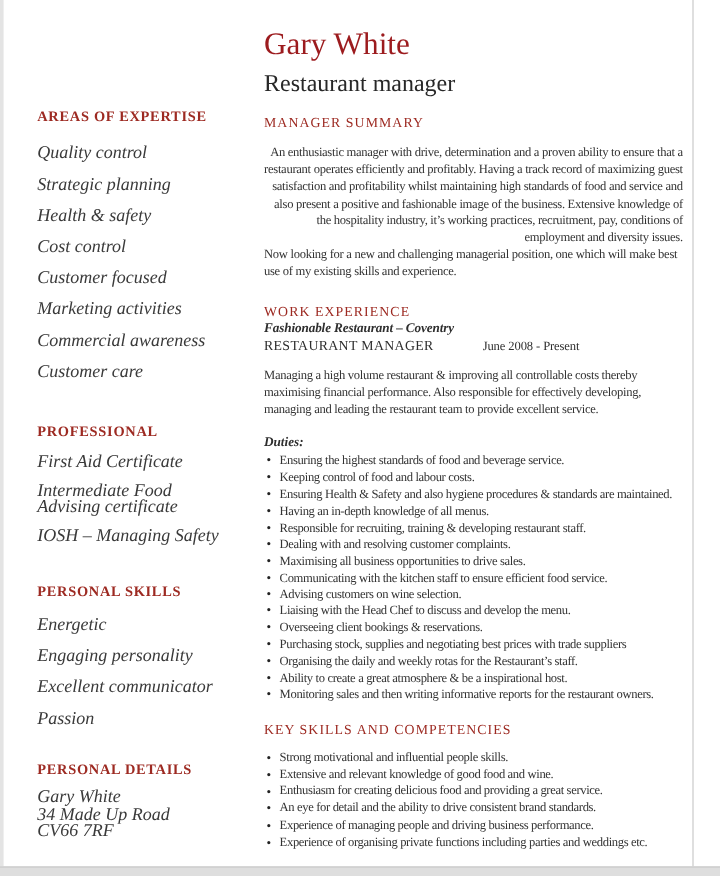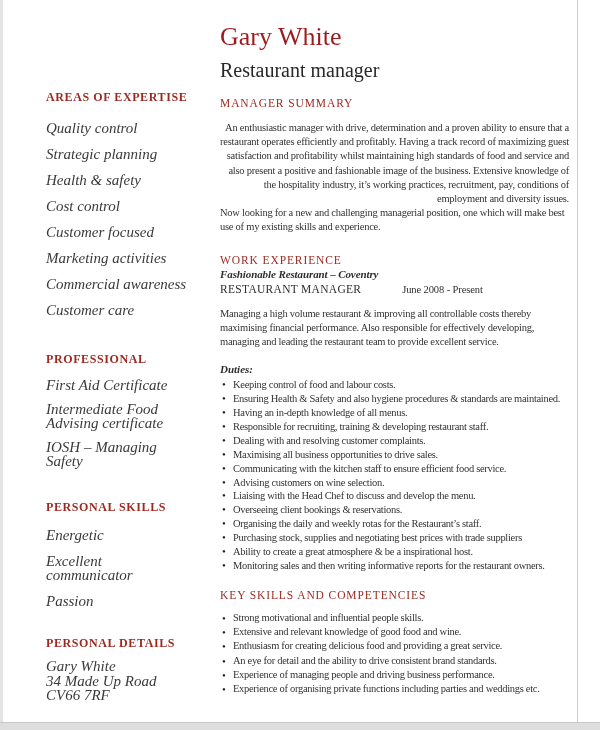--- a/index.html
+++ b/index.html
@@ -14,21 +14,21 @@
   .page{
     position:absolute;left:0;top:0;width:578px;height:722px;background:#fff;
     border-left:3px solid #e4e4e4;border-right:1px solid #cbcbcb;
     display:flex;flex-direction:row;
   }
   .bottom-edge{
     position:absolute;left:0;top:722px;width:600px;height:8px;
     background:var(--edge);border-top:1px solid #c8c8c8;
   }
   
-  .sidebar{width:217px;padding:90px 28px 0 43px;flex:none;}
+  .sidebar{width:217px;padding:90px 28px 0 28px;flex:none;}
   .side-sec h3{
     color:var(--accent);font-size:12px;font-weight:bold;letter-spacing:0.6px;
     line-height:14px;white-space:nowrap;
   }
   .side-sec ul{list-style:none;}
   .side-sec li{
     font-style:italic;font-size:15px;color:#3a3a3a;line-height:14px;
   }
   .sec-areas ul{margin-top:17px;}
   .sec-areas li{margin-bottom:12px;}
@@ -114,20 +114,21 @@
           <li>Intermediate Food Advising certificate</li>
           <li>IOSH – Managing Safety</li>
         </ul>
     </section>
 
     <section class="side-sec sec-skills">
       <h3>PERSONAL SKILLS</h3>
       <ul>
 
       <li>Energetic</li>
+          <li>Engaging personality</li>
           <li>Excellent communicator</li>
           <li>Passion</li>
         </ul>
     </section>
 
     <section class="side-sec sec-details">
       <h3>PERSONAL DETAILS</h3>
       <ul>
 
       <li>Gary White</li>
@@ -151,32 +152,33 @@
     <div class="employer">Fashionable Restaurant – Coventry</div>
     <div class="role-row">
       <span class="role">RESTAURANT MANAGER</span>
       <span class="dates">June 2008 - Present</span>
     </div>
     <p class="work-desc">Managing a high volume restaurant &amp; improving all controllable costs thereby maximising financial performance. Also responsible for effectively developing, managing and leading the restaurant team to provide excellent service.</p>
 
     <div class="duties-label">Duties:</div>
     <ul class="bullets duties-list">
 
+    <li>Ensuring the highest standards of food and beverage service.</li>
         <li>Keeping control of food and labour costs.</li>
         <li>Ensuring Health &amp; Safety and also hygiene procedures &amp; standards are maintained.</li>
         <li>Having an in-depth knowledge of all menus.</li>
         <li>Responsible for recruiting, training &amp; developing restaurant staff.</li>
         <li>Dealing with and resolving customer complaints.</li>
         <li>Maximising all business opportunities to drive sales.</li>
         <li>Communicating with the kitchen staff to ensure efficient food service.</li>
         <li>Advising customers on wine selection.</li>
         <li>Liaising with the Head Chef to discuss and develop the menu.</li>
         <li>Overseeing client bookings &amp; reservations.</li>
+        <li>Purchasing stock, supplies and negotiating best prices with trade suppliers</li>
         <li>Organising the daily and weekly rotas for the Restaurant’s staff.</li>
-        <li>Purchasing stock, supplies and negotiating best prices with trade suppliers</li>
         <li>Ability to create a great atmosphere &amp; be a inspirational host.</li>
         <li>Monitoring sales and then writing informative reports for the restaurant owners.</li>
       </ul>
 
     <h3 class="h-keyskills">KEY SKILLS AND COMPETENCIES</h3>
     <ul class="bullets keyskills-list">
 
     <li>Strong motivational and influential people skills.</li>
         <li>Extensive and relevant knowledge of good food and wine.</li>
         <li>Enthusiasm for creating delicious food and providing a great service.</li>

